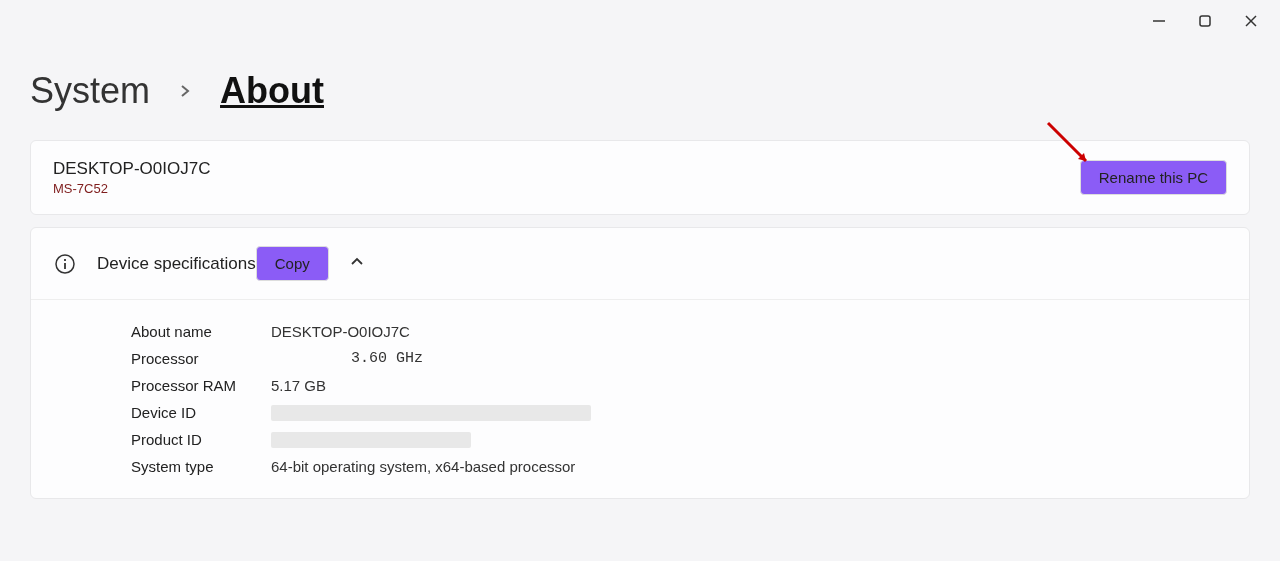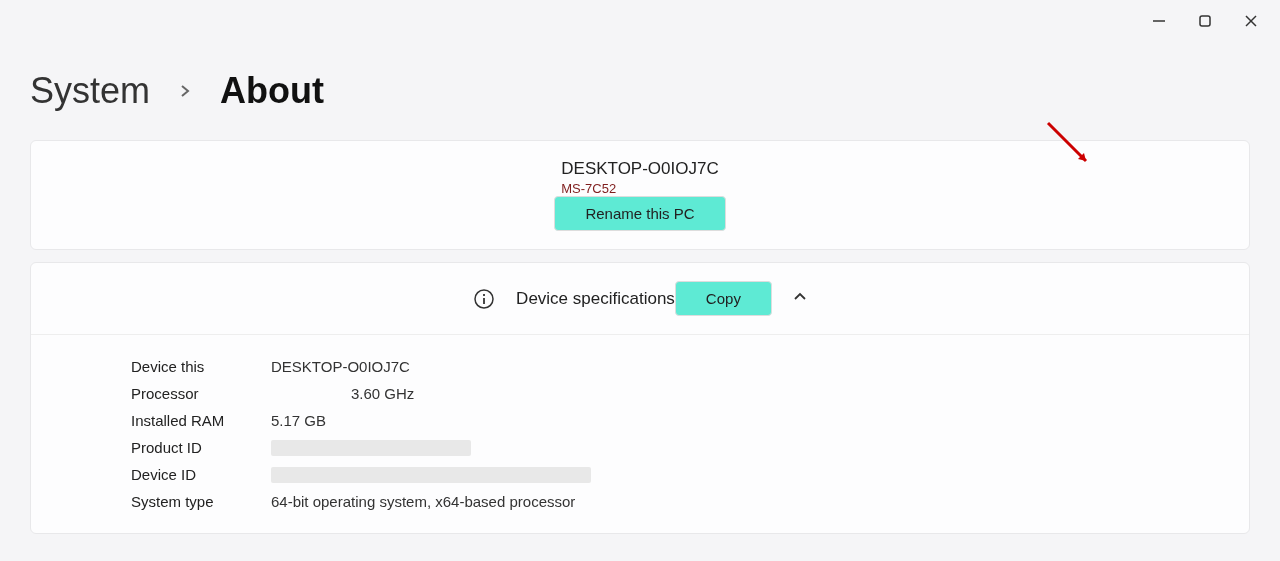--- a/index.html
+++ b/index.html
@@ -39,56 +39,56 @@
     color: #333;
   }
   .breadcrumb .sep {
     font-size: 22px;
     color: #666;
   }
   .breadcrumb .current {
     font-size: 36px;
     font-weight: 700;
     color: #111;
+    text-decoration: underline;
   }
   .card {
     background: #fdfdfe;
     border: 1px solid #e8e8ea;
     border-radius: 6px;
     margin: 0 30px 12px 30px;
-    flex-direction: column;
   }
   .device-card {
     display: flex;
     align-items: center;
     justify-content: space-between;
     padding: 18px 22px;
   }
   .device-info .name {
     font-size: 17px;
     color: #222;
   }
   .device-info .model {
     font-size: 13px;
     color: #7f1d1d;
     margin-top: 2px;
   }
   .btn {
-    background: #5eead4;
+    background: #8b5cf6;
     border: 1px solid #ddd;
     border-radius: 4px;
-    padding: 8px 30px;
+    padding: 8px 18px;
     font-size: 15px;
     color: #222;
     cursor: default;
   }
   .spec-header {
     display: flex;
     align-items: center;
-    justify-content: center;
+    justify-content: flex-start;
     padding: 18px 22px;
     border-bottom: 1px solid #eee;
   }
   .spec-header-left {
     display: flex;
     align-items: center;
     gap: 20px;
   }
   .spec-header-left .icon-wrap {
     width: 24px;
@@ -118,20 +118,21 @@
   .spec-row .label {
     width: 140px;
     color: #222;
   }
   .spec-row .value {
     color: #333;
   }
   .spec-row .value2 {
     color: #333;
     margin-left: 80px;
+    font-family: Liberation Mono, monospace;
   }
   .redacted {
     background: #e8e8e8;
     height: 16px;
     border-radius: 2px;
   }
   .redacted.long { width: 320px; }
   .redacted.short { width: 200px; }
   .arrow-annotation {
     position: absolute;
@@ -196,38 +197,38 @@
       <button class="btn">Copy</button>
       <span>
         <svg width="16" height="16" viewBox="0 0 16 16">
             <polyline points="3,10 8,5 13,10" fill="none" stroke="#333" stroke-width="1.8"></polyline>
           </svg>
       </span>
     </div>
   </div>
   <div class="spec-body">
     <div class="spec-row">
-      <span class="label">Device this</span>
+      <span class="label">About name</span>
       <span class="value">DESKTOP-O0IOJ7C</span>
     </div>
     <div class="spec-row">
       <span class="label">Processor</span>
       <span class="value2">3.60 GHz</span>
     </div>
     <div class="spec-row">
-      <span class="label">Installed RAM</span>
+      <span class="label">Processor RAM</span>
       <span class="value">5.17 GB</span>
+    </div>
+    <div class="spec-row">
+      <span class="label">Device ID</span>
+      <span class="redacted long"></span>
     </div>
     <div class="spec-row">
       <span class="label">Product ID</span>
       <span class="redacted short"></span>
-    </div>
-    <div class="spec-row">
-      <span class="label">Device ID</span>
-      <span class="redacted long"></span>
     </div>
     <div class="spec-row">
       <span class="label">System type</span>
       <span class="value">64-bit operating system, x64-based processor</span>
     </div>
   </div>
 </div>
 
 <svg class="arrow-annotation" width="60" height="60" viewBox="0 0 60 60">
   <line x1="8" y1="8" x2="46" y2="46" stroke="#c00" stroke-width="3"></line>

